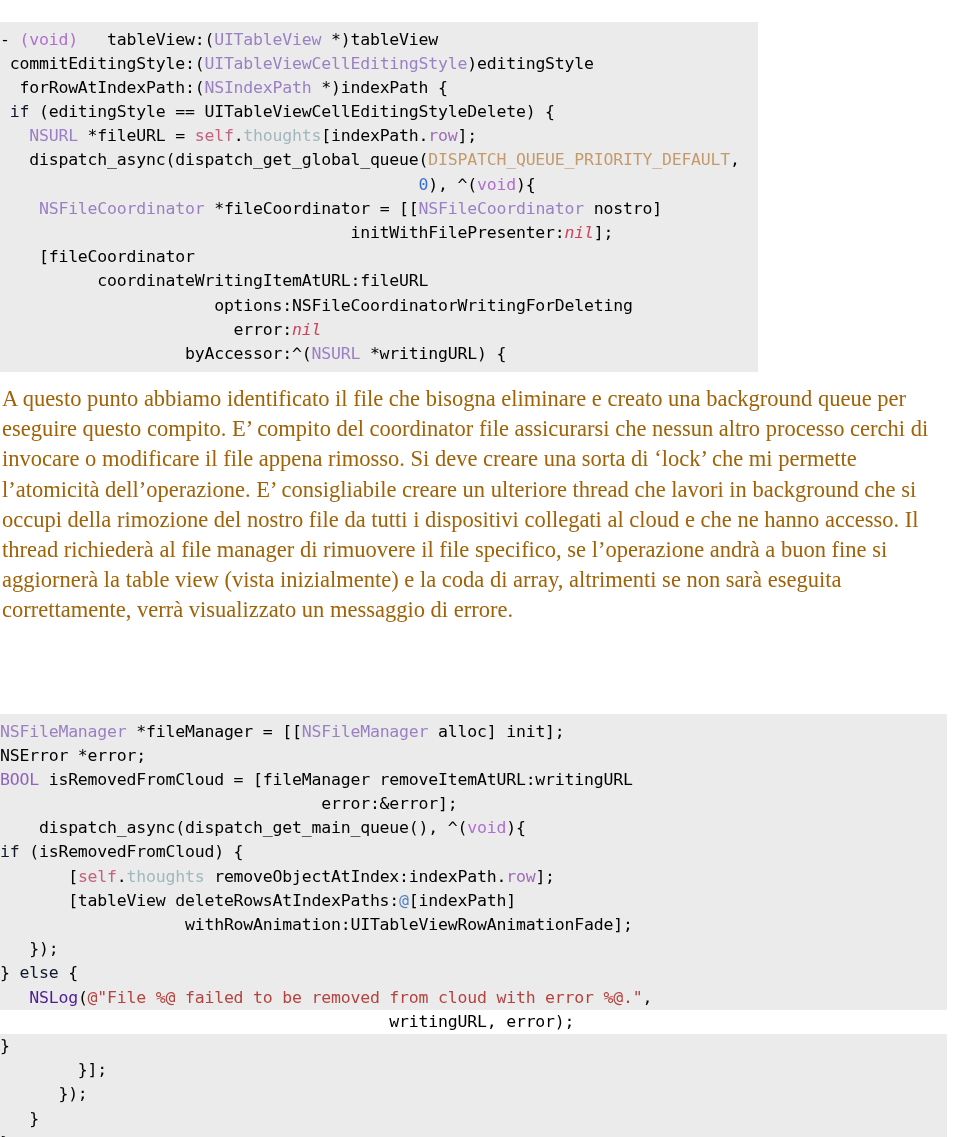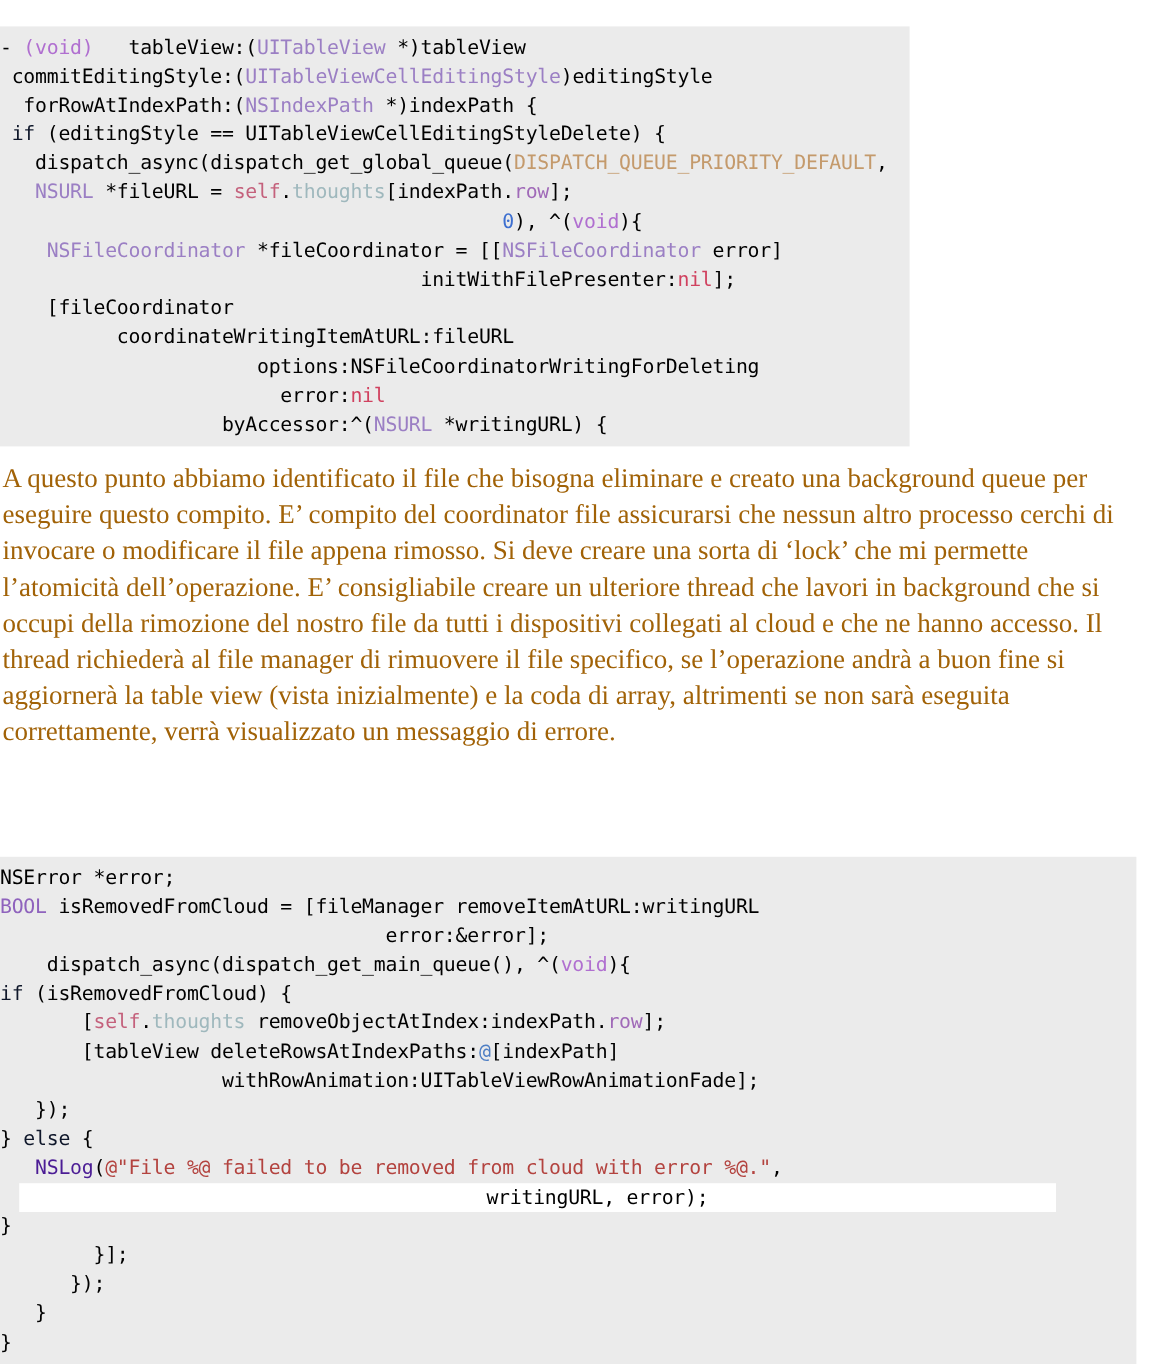--- a/index.html
+++ b/index.html
@@ -47,34 +47,34 @@
     height: 438px;
     padding: 6px 0 6px 0;
   }
   .code-line {
     display: block;
     height: 24.2px;
   }
   
   .code-line.white-stripe {
     background: #ffffff;
-    width: 864px;
-    margin-left: 16px;
+    width: 960px;
+    margin-left: 0;
   }
 
   
   .tok-plain   { color: #000000; }
   .tok-type    { color: #9b7fc4; }   
   .tok-keyword { color: #0f172a; }   
   .tok-void    { color: #b06fd0; }   
   .tok-self    { color: #c4617c; }   
   .tok-prop    { color: #9fb8bd; }   
   .tok-const   { color: #c49a6c; }   
   .tok-num     { color: #3d6fd0; }   
-  .tok-nil     { color: #d0415f; }   
+  .tok-nil     { color: #d0415f; font-style: italic; }   
   .tok-row     { color: #a06ab8; }   
   .tok-string  { color: #b3433f; }   
   .tok-fn      { color: #4c1d95; }   
   .tok-at      { color: #4f7fc4; }   
   .tok-bool    { color: #8f63bd; }   
 
   
   #prose {
     position: absolute;
     left: 2px;
@@ -92,37 +92,38 @@
 </style>
 </head>
 <body>
 
 <div class="page">
 
   <pre class="code-block" id="code-block-1"><span class="code-line"><span class="tok-plain">- </span><span class="tok-void">(void)</span><span class="tok-plain">   tableView:(</span><span class="tok-type">UITableView</span><span class="tok-plain"> *)tableView</span>
 </span><span class="code-line"><span class="tok-plain"> commitEditingStyle:(</span><span class="tok-type">UITableViewCellEditingStyle</span><span class="tok-plain">)editingStyle</span>
 </span><span class="code-line"><span class="tok-plain">  forRowAtIndexPath:(</span><span class="tok-type">NSIndexPath</span><span class="tok-plain"> *)indexPath {</span>
 </span><span class="code-line"><span class="tok-plain"> </span><span class="tok-keyword">if</span><span class="tok-plain"> (editingStyle == UITableViewCellEditingStyleDelete) {</span>
+</span><span class="code-line"><span class="tok-plain">   </span><span class="tok-type">NSURL</span><span class="tok-plain"> *fileURL = </span><span class="tok-self">self</span><span class="tok-plain">.</span><span class="tok-prop">thoughts</span><span class="tok-plain">[indexPath.</span><span class="tok-row">row</span><span class="tok-plain">];</span>
 </span><span class="code-line"><span class="tok-plain">   dispatch_async(dispatch_get_global_queue(</span><span class="tok-const">DISPATCH_QUEUE_PRIORITY_DEFAULT</span><span class="tok-plain">,</span>
-</span><span class="code-line"><span class="tok-plain">   </span><span class="tok-type">NSURL</span><span class="tok-plain"> *fileURL = </span><span class="tok-self">self</span><span class="tok-plain">.</span><span class="tok-prop">thoughts</span><span class="tok-plain">[indexPath.</span><span class="tok-row">row</span><span class="tok-plain">];</span>
 </span><span class="code-line"><span class="tok-plain">                                           </span><span class="tok-num">0</span><span class="tok-plain">), ^(</span><span class="tok-void">void</span><span class="tok-plain">){</span>
-</span><span class="code-line"><span class="tok-plain">    </span><span class="tok-type">NSFileCoordinator</span><span class="tok-plain"> *fileCoordinator = [[</span><span class="tok-type">NSFileCoordinator</span><span class="tok-plain"> error]</span>
+</span><span class="code-line"><span class="tok-plain">    </span><span class="tok-type">NSFileCoordinator</span><span class="tok-plain"> *fileCoordinator = [[</span><span class="tok-type">NSFileCoordinator</span><span class="tok-plain"> nostro]</span>
 </span><span class="code-line"><span class="tok-plain">                                    initWithFilePresenter:</span><span class="tok-nil">nil</span><span class="tok-plain">];</span>
 </span><span class="code-line"><span class="tok-plain">    [fileCoordinator</span>
 </span><span class="code-line"><span class="tok-plain">          coordinateWritingItemAtURL:fileURL</span>
 </span><span class="code-line"><span class="tok-plain">                      options:NSFileCoordinatorWritingForDeleting</span>
 </span><span class="code-line"><span class="tok-plain">                        error:</span><span class="tok-nil">nil</span>
 </span><span class="code-line"><span class="tok-plain">                   byAccessor:^(</span><span class="tok-type">NSURL</span><span class="tok-plain"> *writingURL) {</span>
 </span></pre>
 
   <div id="prose">
       <p>A questo punto abbiamo identificato il file che bisogna eliminare e creato una background queue per eseguire questo compito. E’ compito del coordinator file assicurarsi che nessun altro processo cerchi di invocare o modificare il file appena rimosso. Si deve creare una sorta di ‘lock’ che mi permette l’atomicità dell’operazione. E’ consigliabile creare un ulteriore thread che lavori in background che si occupi della rimozione del nostro file da tutti i dispositivi collegati al cloud e che ne hanno accesso. Il thread richiederà al file manager di rimuovere il file specifico, se l’operazione andrà a buon fine si aggiornerà la table view (vista inizialmente) e la coda di array, altrimenti se non sarà eseguita correttamente, verrà visualizzato un messaggio di errore.</p>
     </div>
 
-  <pre class="code-block" id="code-block-2"><span class="code-line"><span class="tok-plain">NSError *error;</span>
+  <pre class="code-block" id="code-block-2"><span class="code-line"><span class="tok-type">NSFileManager</span><span class="tok-plain"> *fileManager = [[</span><span class="tok-type">NSFileManager</span><span class="tok-plain"> alloc] init];</span>
+</span><span class="code-line"><span class="tok-plain">NSError *error;</span>
 </span><span class="code-line"><span class="tok-bool">BOOL</span><span class="tok-plain"> isRemovedFromCloud = [fileManager removeItemAtURL:writingURL</span>
 </span><span class="code-line"><span class="tok-plain">                                 error:&amp;error];</span>
 </span><span class="code-line"><span class="tok-plain">    dispatch_async(dispatch_get_main_queue(), ^(</span><span class="tok-void">void</span><span class="tok-plain">){</span>
 </span><span class="code-line"><span class="tok-keyword">if</span><span class="tok-plain"> (isRemovedFromCloud) {</span>
 </span><span class="code-line"><span class="tok-plain">       [</span><span class="tok-self">self</span><span class="tok-plain">.</span><span class="tok-prop">thoughts</span><span class="tok-plain"> removeObjectAtIndex:indexPath.</span><span class="tok-row">row</span><span class="tok-plain">];</span>
 </span><span class="code-line"><span class="tok-plain">       [tableView deleteRowsAtIndexPaths:</span><span class="tok-at">@</span><span class="tok-plain">[indexPath]</span>
 </span><span class="code-line"><span class="tok-plain">                   withRowAnimation:UITableViewRowAnimationFade];</span>
 </span><span class="code-line"><span class="tok-plain">   });</span>
 </span><span class="code-line"><span class="tok-plain">} </span><span class="tok-keyword">else</span><span class="tok-plain"> {</span>
 </span><span class="code-line"><span class="tok-plain">   </span><span class="tok-fn">NSLog</span><span class="tok-plain">(</span><span class="tok-string">@"File %@ failed to be removed from cloud with error %@."</span><span class="tok-plain">,</span>

